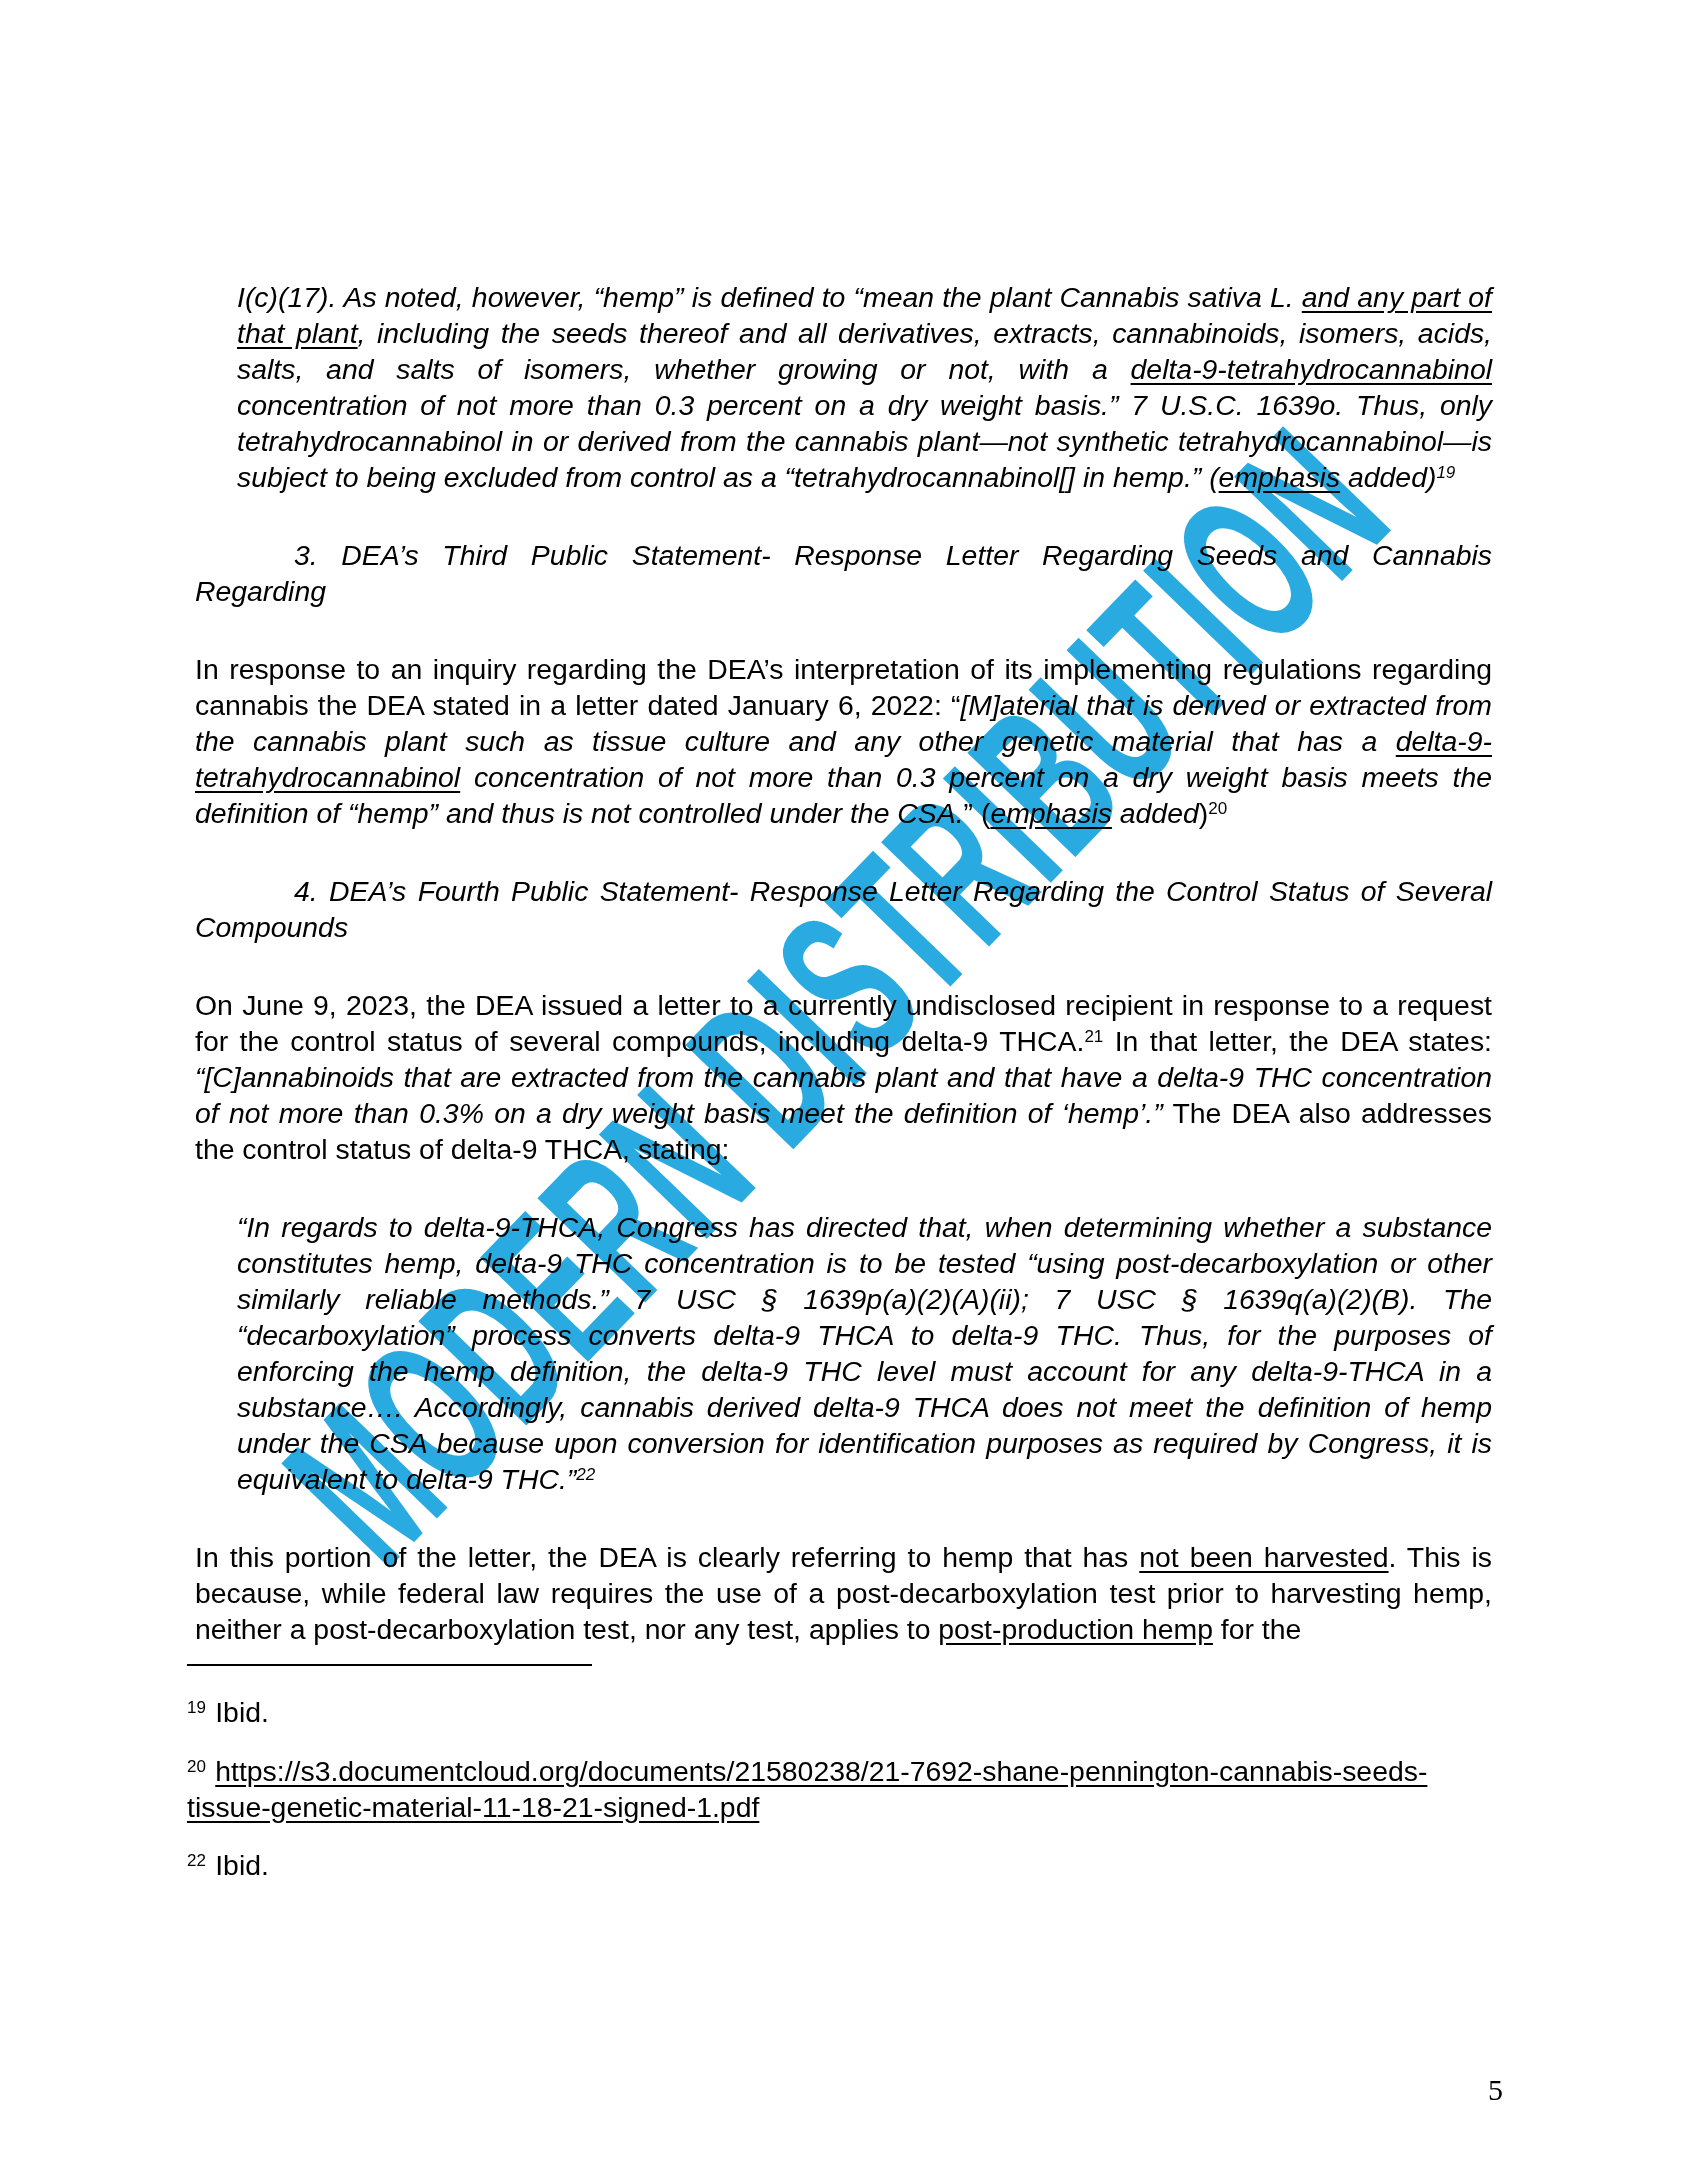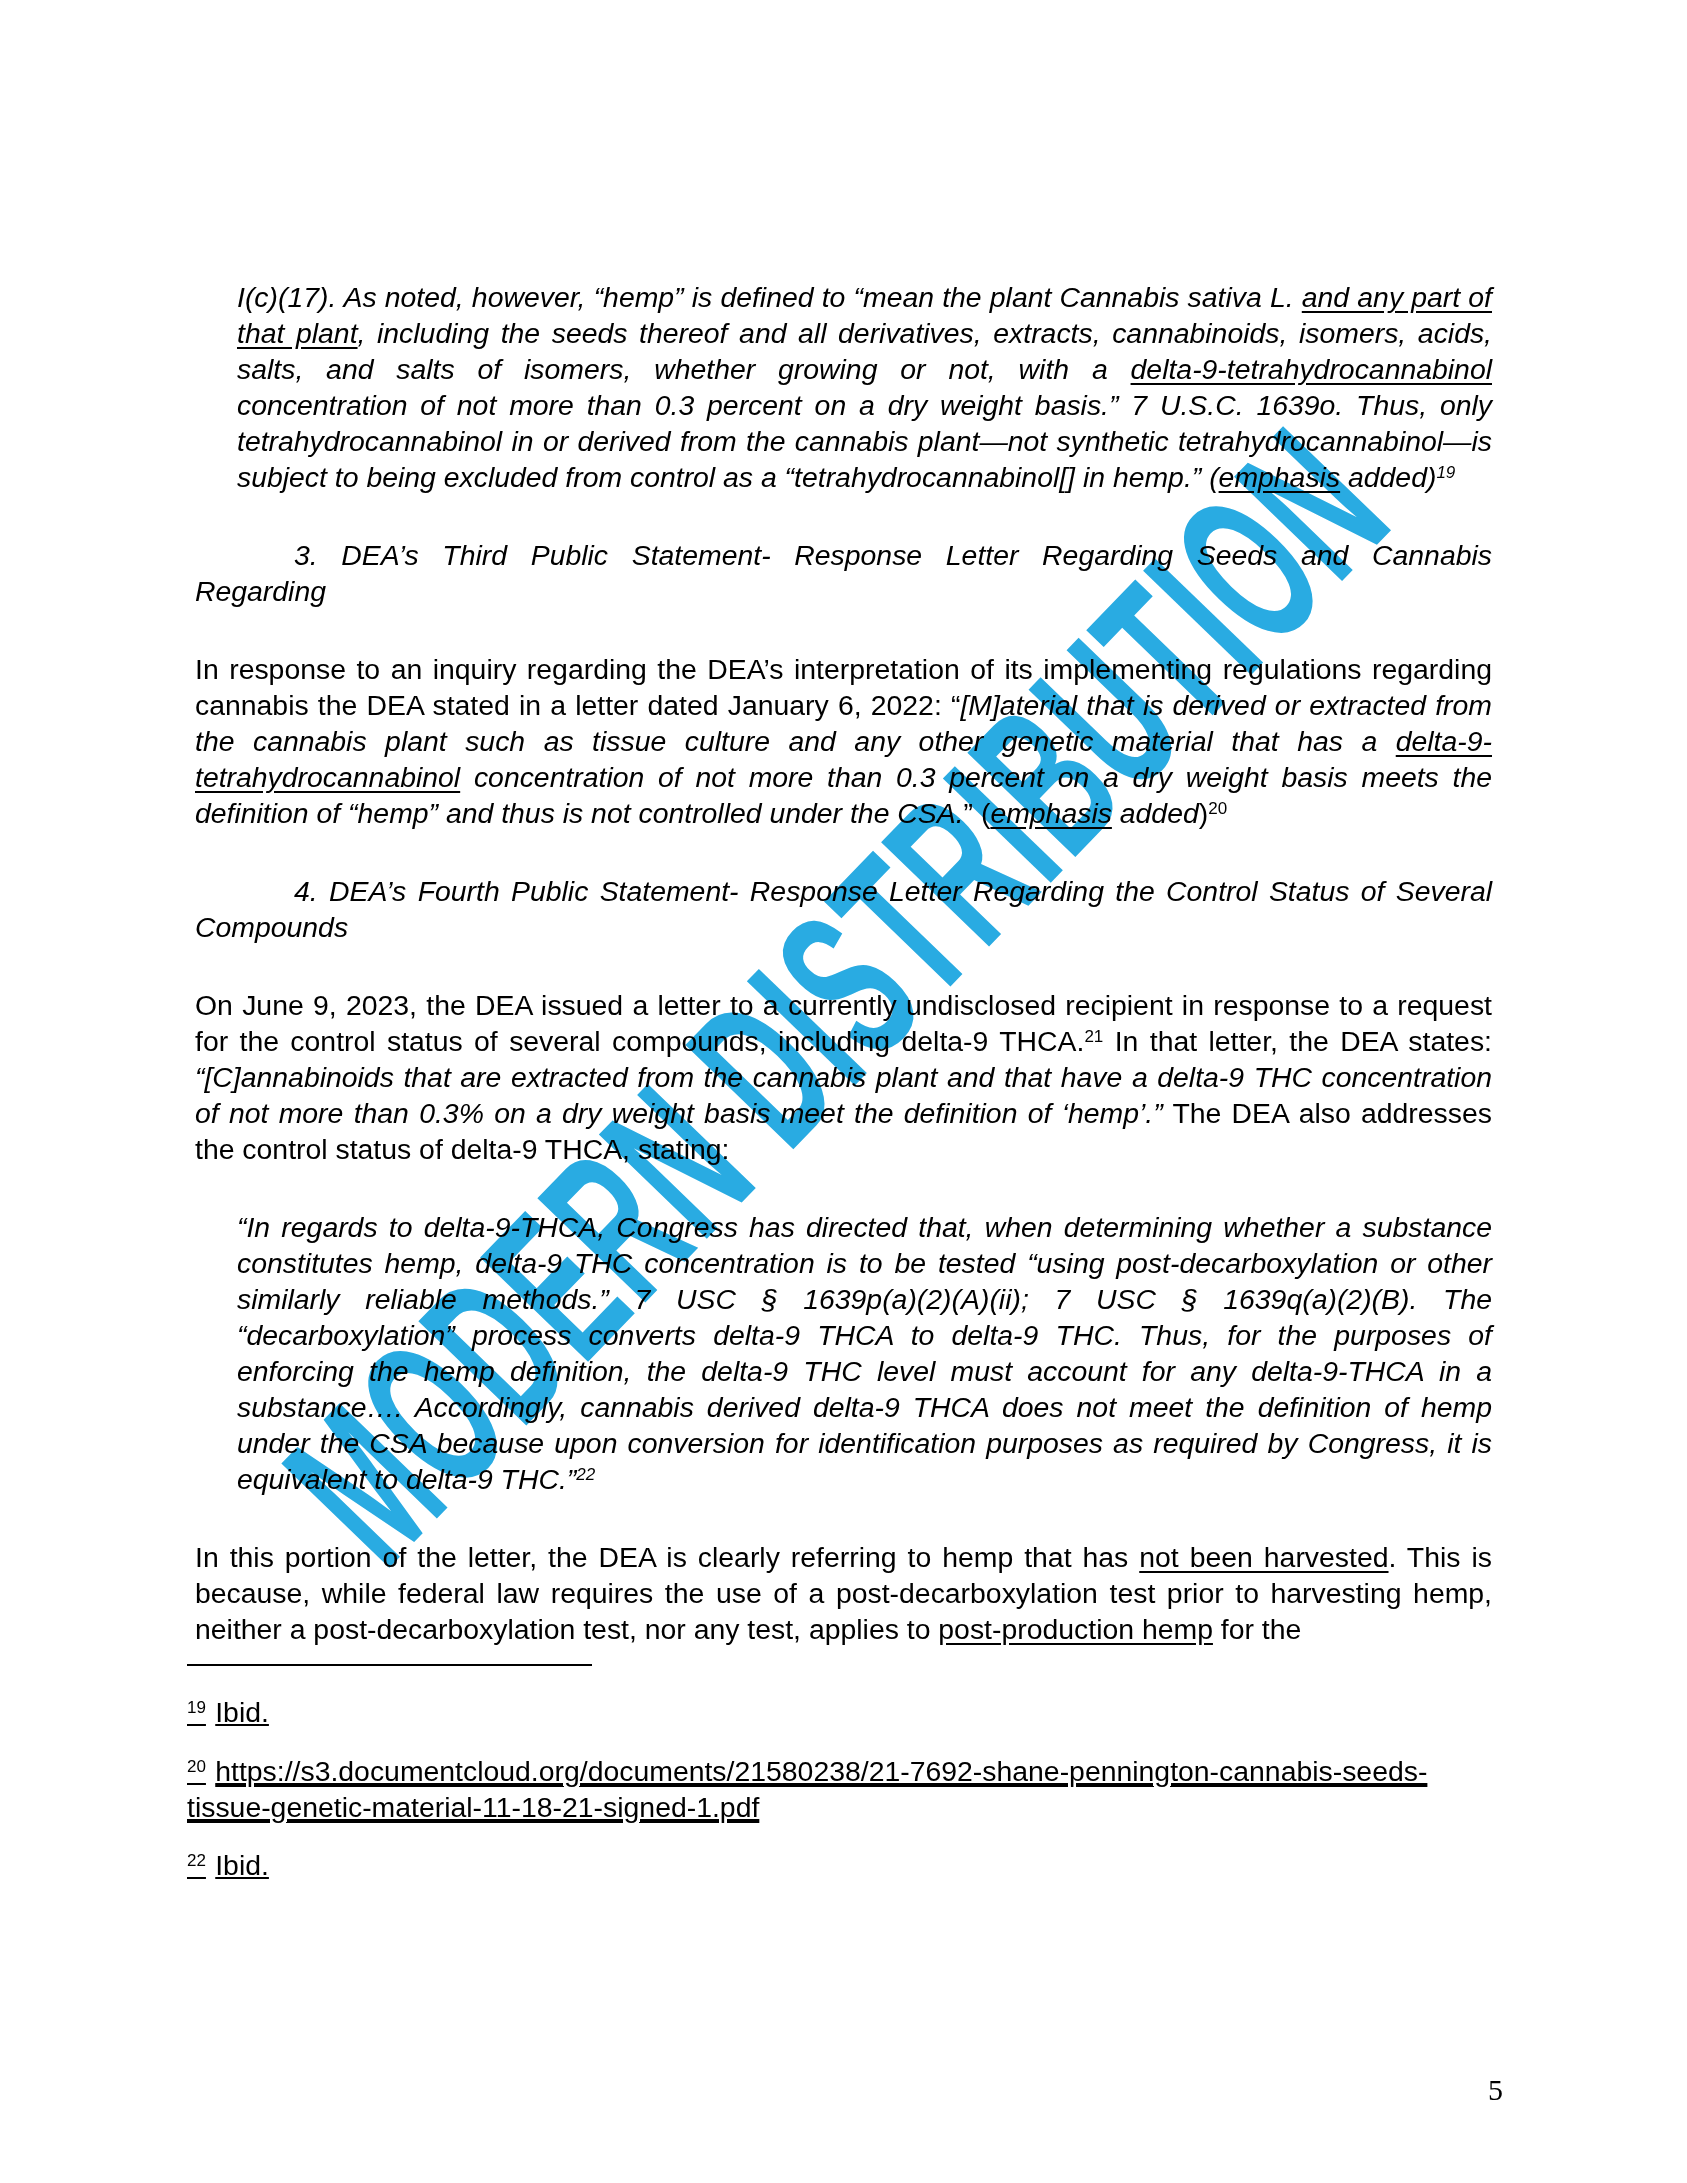--- a/index.html
+++ b/index.html
@@ -37,21 +37,21 @@
   }
   .block{margin:8px;}
   .block + .block{margin-top:42px;}
   .quote{margin-left:50px; font-style:italic;}
   .heading{font-style:italic;}
   .heading .hline1{display:block; text-indent:99px; text-align:justify; text-align-last:justify;}
   .heading .hline2{display:block; text-align:left;}
   .seg-i{font-style:italic;}
   .seg-u{text-decoration:underline; text-underline-offset:4px;}
   sup{font-size:0.6em; line-height:0; vertical-align:baseline; position:relative; top:-0.5em;}
-  .footnotes{margin-top:17px;text-decoration:underline;}
+  .footnotes{margin-top:17px;}
   .fn-rule{width:405px; border-top:2px solid #000; height:0; margin:0 0 28px 0;}
   .footnote{font-size:28.4px; line-height:36px; text-align:left; margin:0; overflow-wrap:anywhere;}
   .footnote + .footnote{margin-top:22.5px;}
   .fn-marker{margin-right:9.3px;}
   .page-number{
     position:absolute;
     top:2072px;
     right:184px;
     z-index:1;
     font-family:"Liberation Serif", serif;

